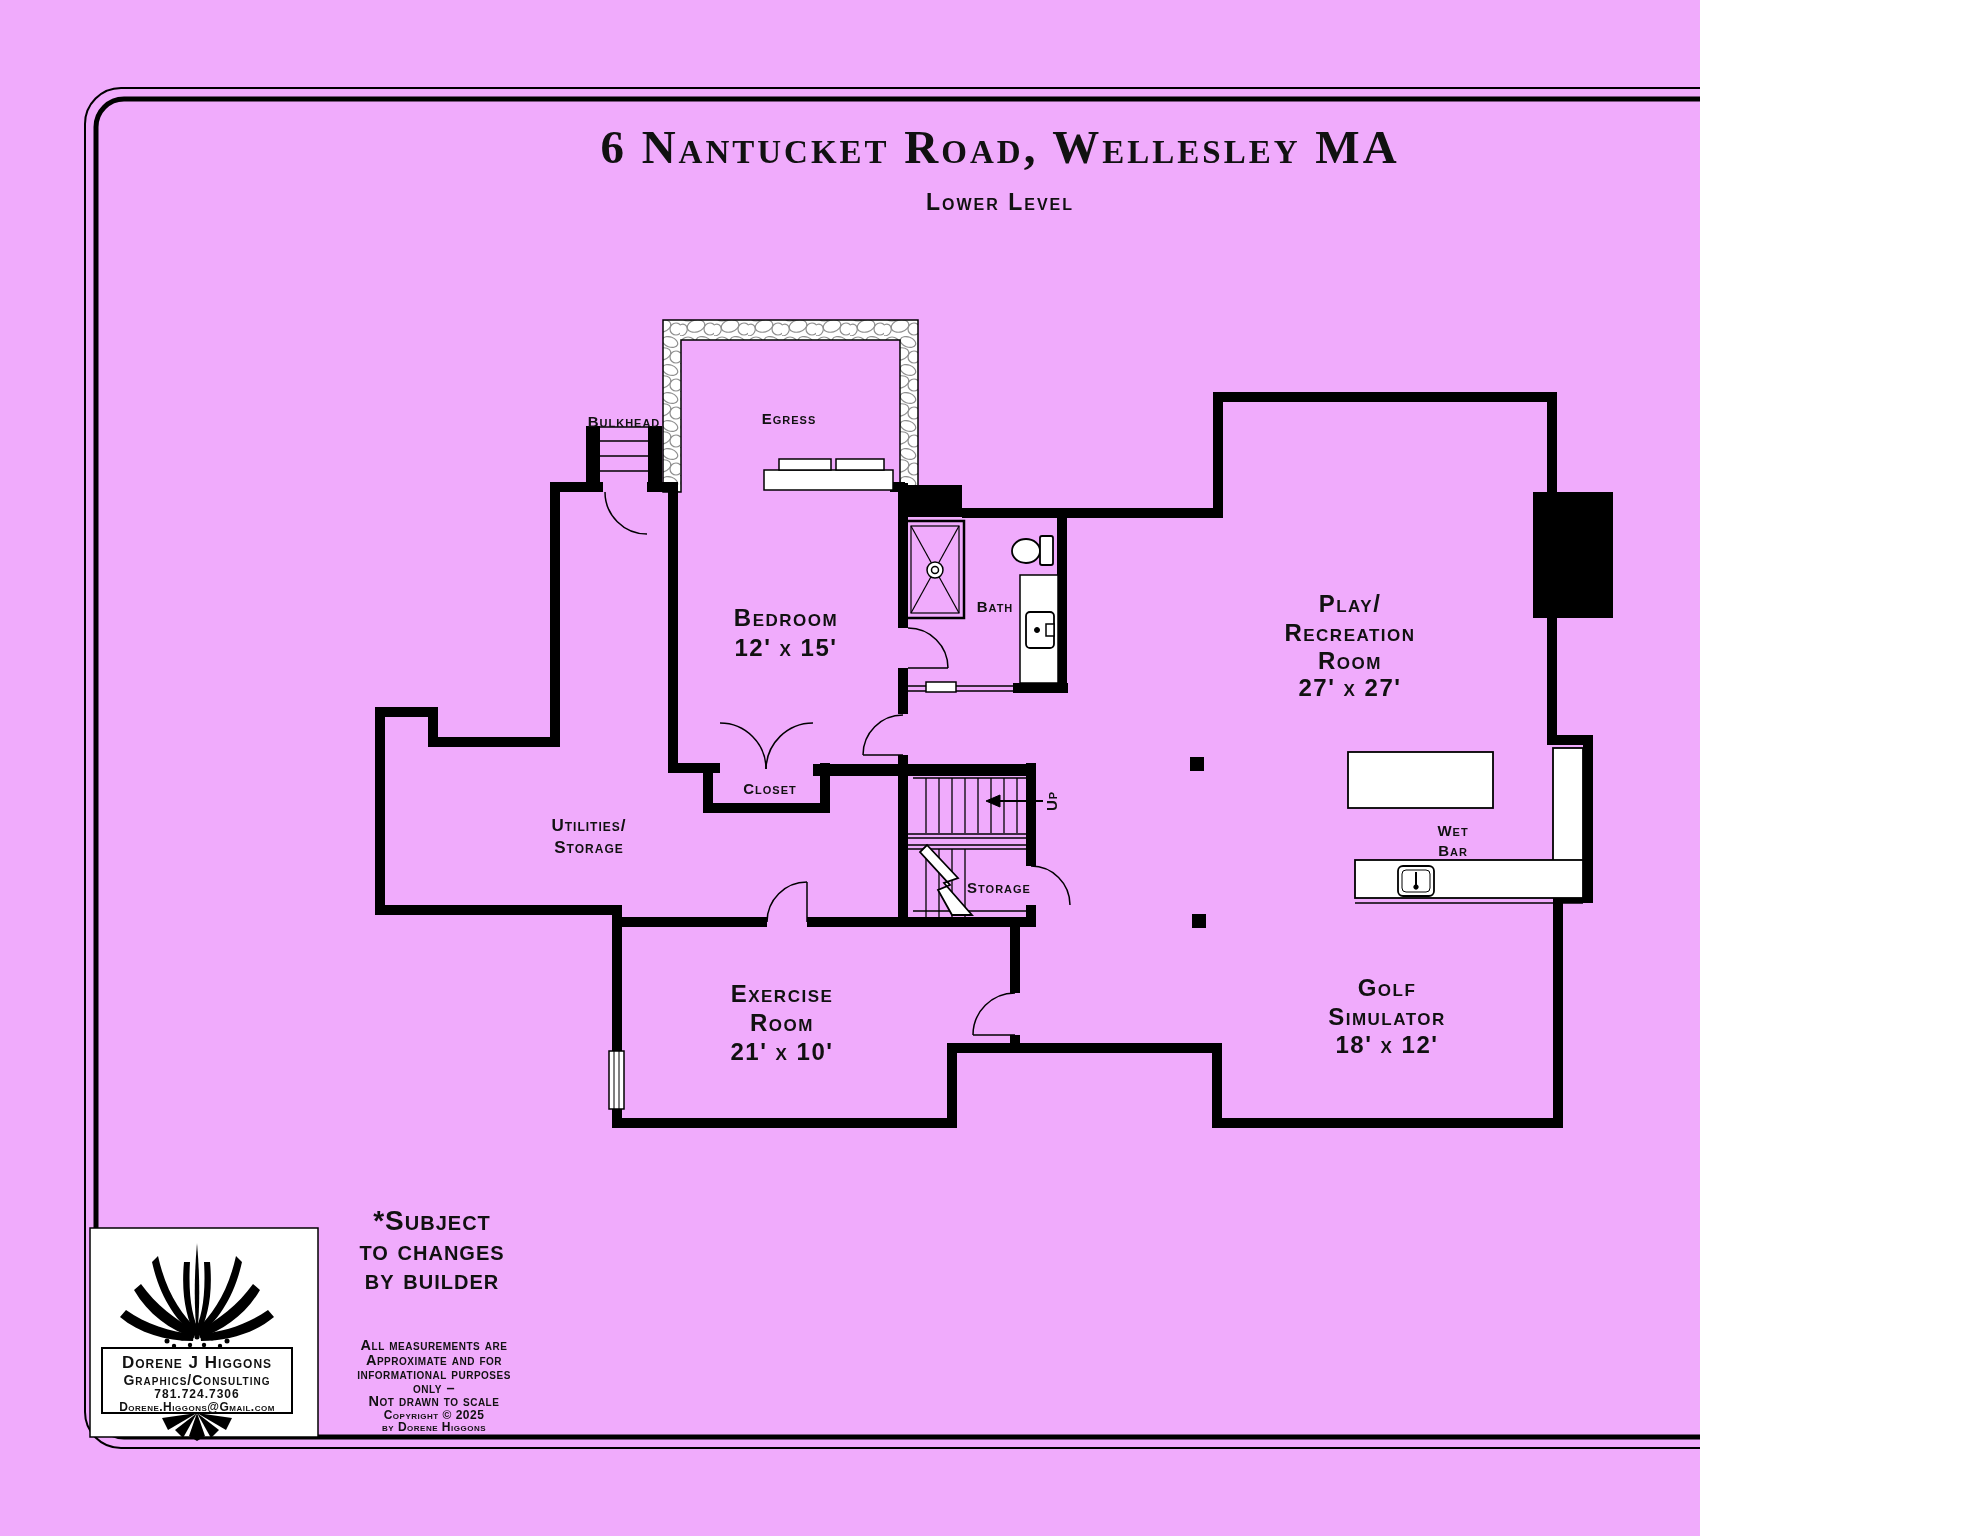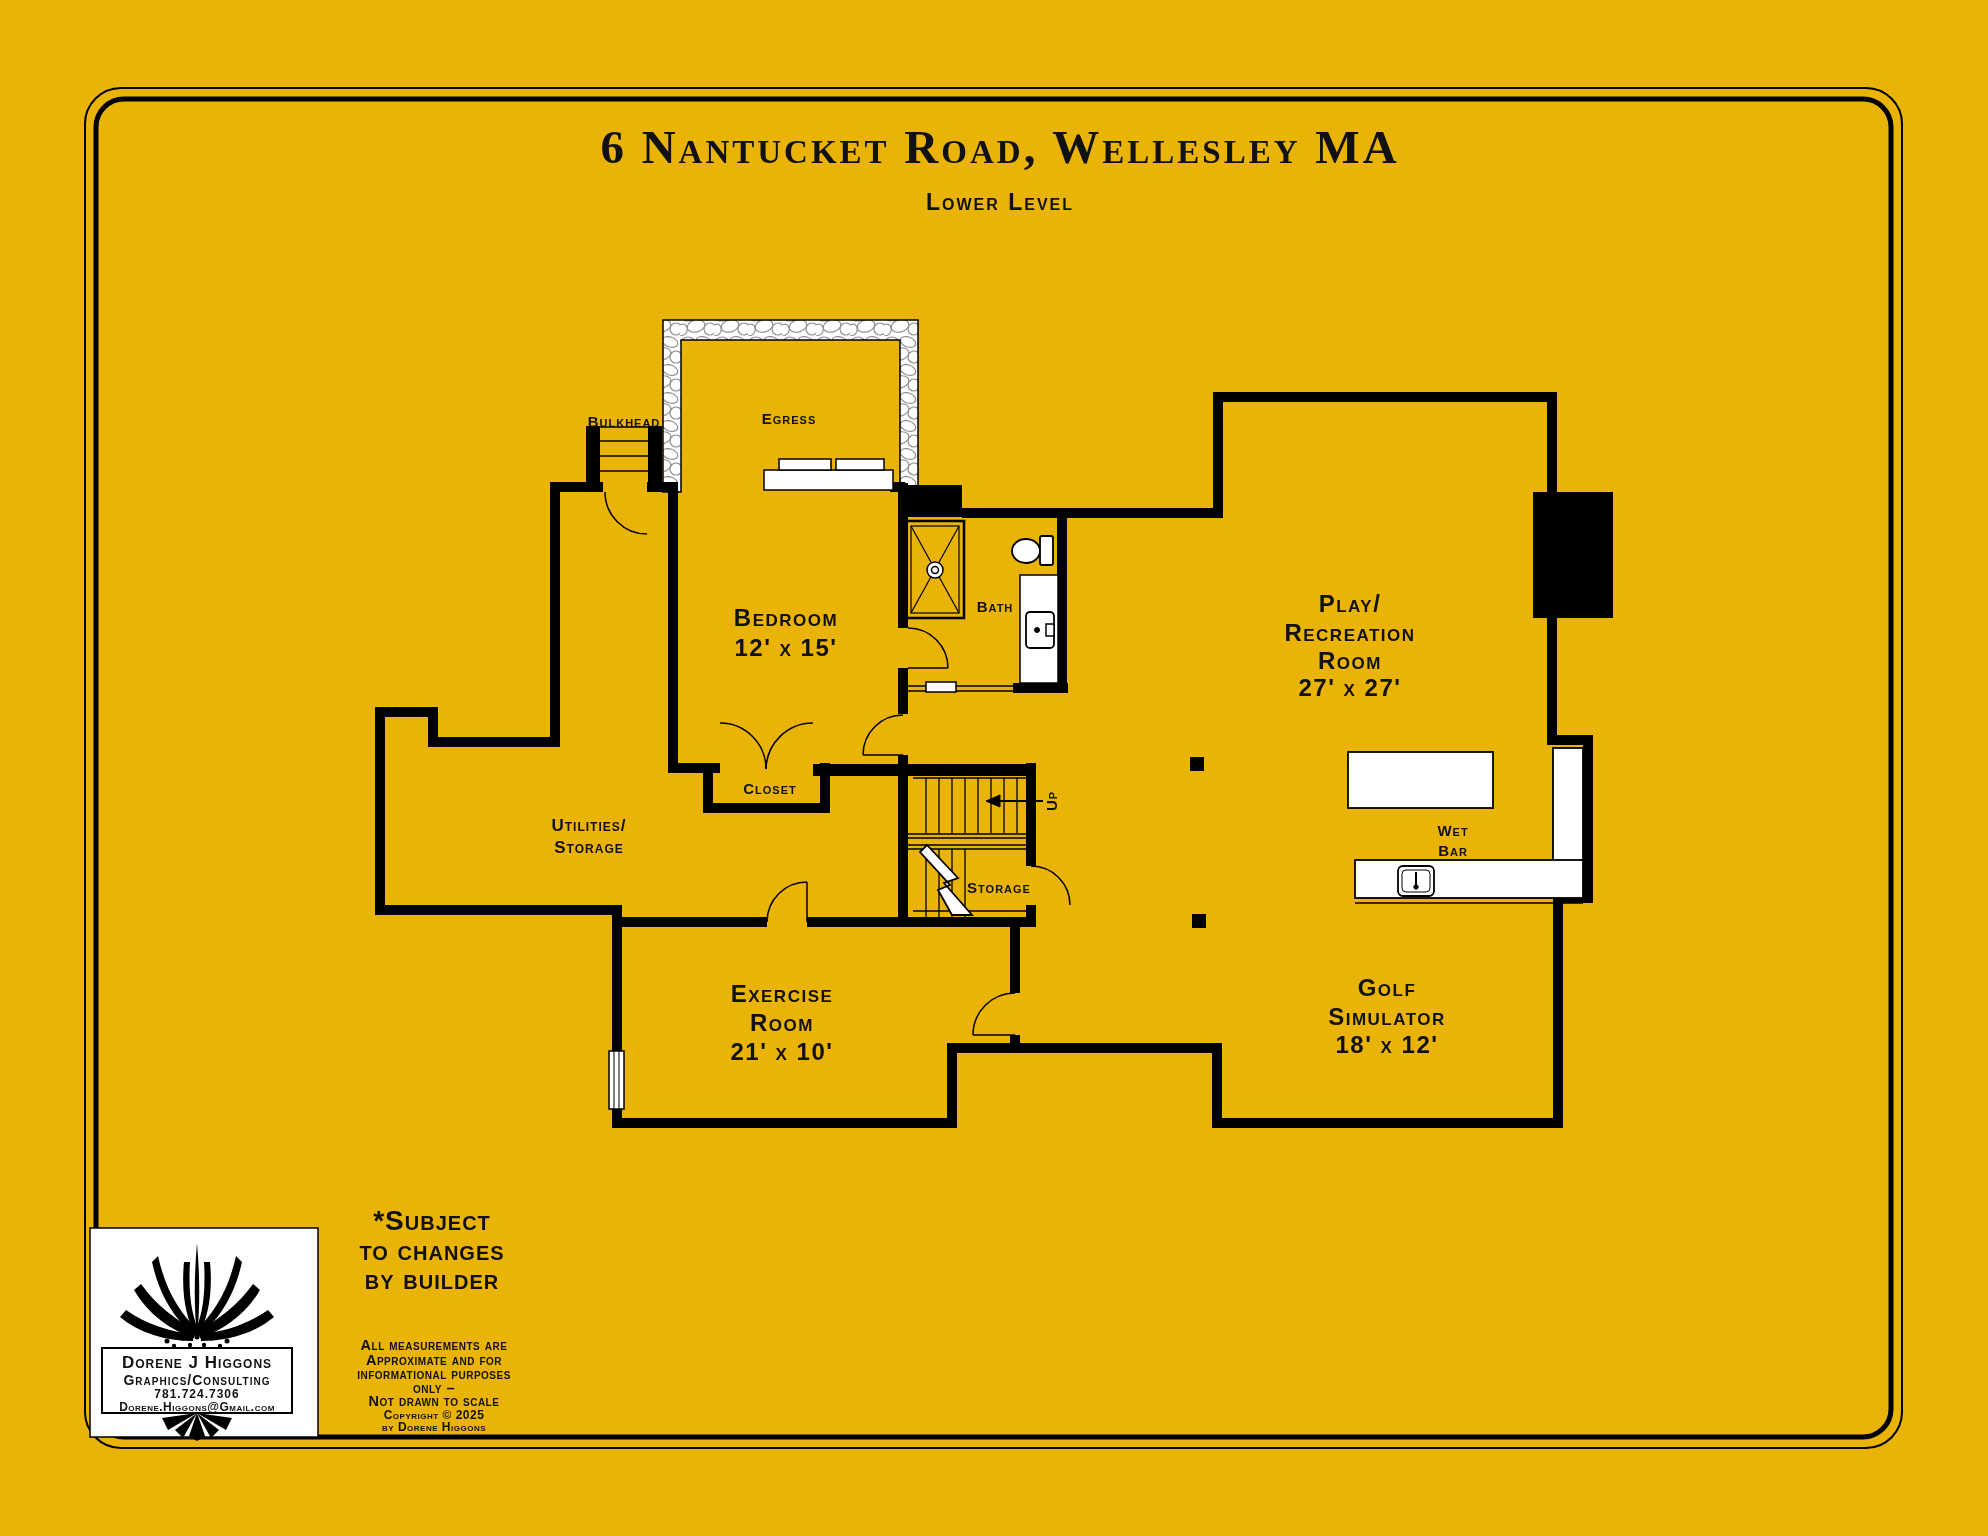--- a/index.html
+++ b/index.html
@@ -1,16 +1,16 @@
 <!DOCTYPE html>
 <html><head>
 <meta charset="utf-8">
 <style>
   html,body{margin:0;padding:0;background:#fff;}
-  .page{position:relative;width:1988px;height:1536px;background:#eab308;overflow:hidden;
+  .page{position:relative;width:1700px;height:1536px;background:#f0abfc;overflow:hidden;
         font-family:"Liberation Sans",sans-serif;}
   svg{display:block;}
   text{fill:#111;font-variant:small-caps;font-weight:bold;font-family:"Liberation Sans",sans-serif;}
   .title{font-family:"Liberation Serif",serif;font-size:47px;letter-spacing:3px;}
   .subtitle{font-size:23px;letter-spacing:2px;}
   .lbl-lg{font-size:24px;letter-spacing:1.5px;}
   .lbl-md{font-size:17px;letter-spacing:1px;}
   .lbl-sm{font-size:15px;letter-spacing:1px;}
   .note{font-size:28px;letter-spacing:1px;}
   .disc{font-size:14.5px;letter-spacing:.5px;}

